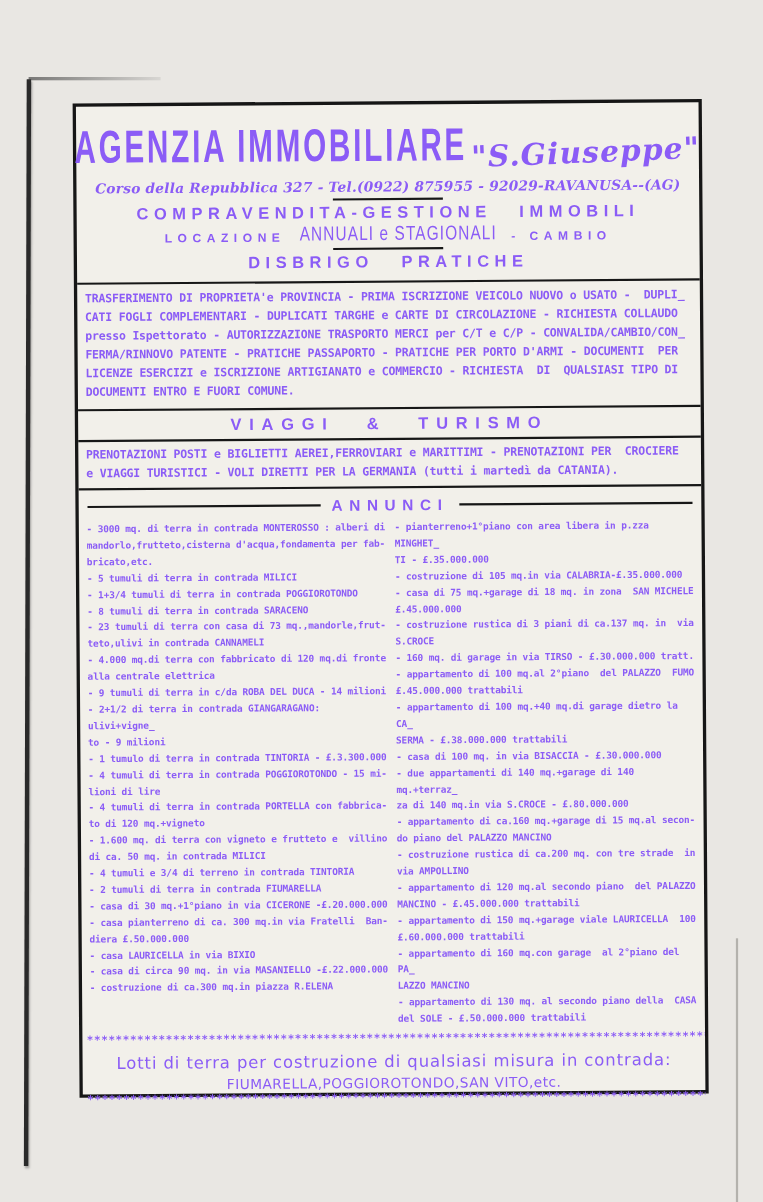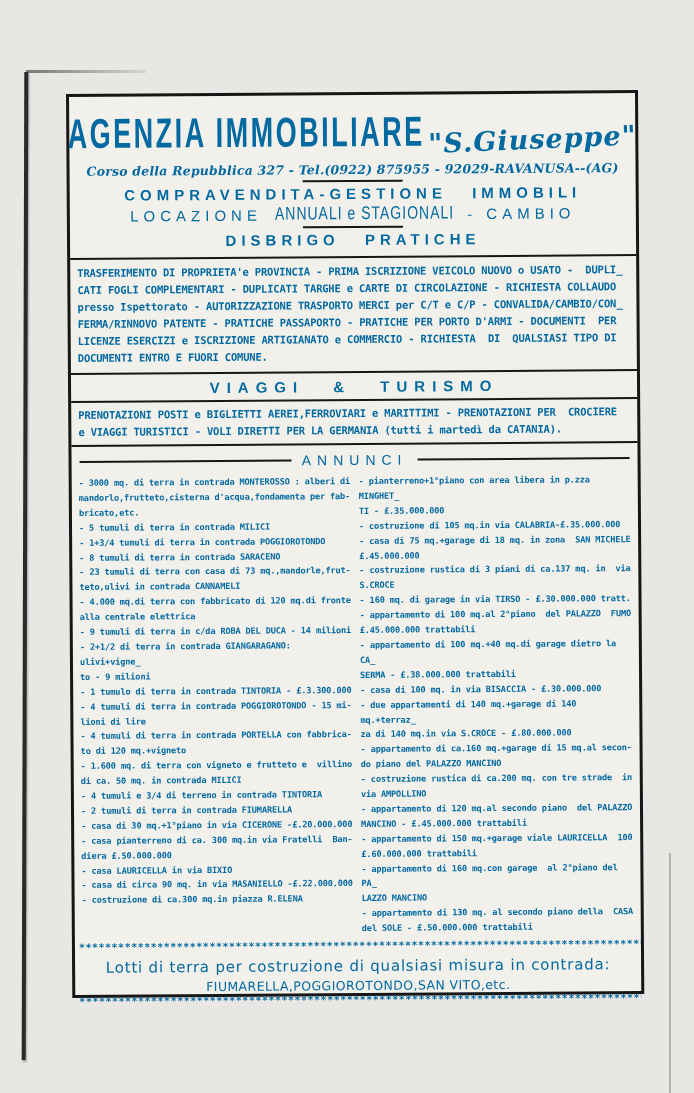--- a/index.html
+++ b/index.html
@@ -1,20 +1,20 @@
 <!DOCTYPE html>
 <html><head>
 <meta charset="utf-8">
 <style>
   * { margin:0; padding:0; box-sizing:border-box; }
   body { background:#cfcecb; }
   .scan {
     position:relative; width:694px; height:1093px;
     background:#e9e7e3; overflow:hidden;
-    font-family:"DejaVu Sans Mono", monospace; color:#0369a1;
+    font-family:"DejaVu Sans Mono", monospace; color:#8b5cf6;
   }
   
   .spine {
     position:absolute; left:23px; top:72px; width:4px; height:988px;
     background:#2a2a2a; box-shadow:1px 2px 2px rgba(0,0,0,.3);
     transform:rotate(0.15deg);
   }
   .spine-top {
     position:absolute; left:26px; top:70px; width:120px; height:3px;
     background:linear-gradient(to right, rgba(60,60,60,.65), rgba(120,120,120,.15));
@@ -51,42 +51,42 @@
     margin-top:5px; letter-spacing:.2px;
   }
   .mini-rule { width:100px; height:2px; background:#171717; margin:3px auto 2px; }
   .spaced-caps {
     text-align:center; font-family:"Liberation Sans", sans-serif;
     font-weight:bold; font-size:15px; letter-spacing:5px; word-spacing:16px;
     margin-top:3px; white-space:nowrap;
   }
   .svc2 { display:flex; justify-content:center; align-items:baseline; gap:13px; margin-top:4px; }
   .svc2 .b1, .svc2 .b3 {
-    font-family:"Liberation Sans", sans-serif; font-weight:normal;
-    font-size:15px; letter-spacing:5px; white-space:nowrap;
+    font-family:"Liberation Sans", sans-serif; font-weight:bold;
+    font-size:11px; letter-spacing:5px; white-space:nowrap;
   }
   .svc2 .b2 {
     font-family:"Liberation Sans", sans-serif; font-weight:normal;
     font-size:14px; letter-spacing:1px; white-space:nowrap;
     transform:scaleY(1.3); transform-origin:center bottom; display:inline-block;
   }
   .hr { border-top:2.5px solid #171717; }
   .para {
     font-size:10.5px; letter-spacing:-0.2px; line-height:17px;
     font-weight:bold; padding:5px 7px 6px; white-space:pre-wrap;
   }
   .sect-title {
     text-align:center; font-family:"Liberation Sans", sans-serif;
     font-weight:bold; font-size:15px; letter-spacing:7px; word-spacing:18px;
     padding:5px 0 4px;
   }
   .annunci-head { display:flex; align-items:center; gap:10px; padding:7px 8px 3px; }
   .annunci-head .dash { flex:1; height:2.5px; background:#171717; }
   .annunci-title {
-    font-family:"Liberation Sans", sans-serif; font-weight:normal;
+    font-family:"Liberation Sans", sans-serif; font-weight:bold;
     font-size:14px; letter-spacing:6px;text-align:right;
   }
   .cols { display:flex; gap:8px; padding:3px 7px 4px; }
   .col { flex:1; min-width:0; }
   .annuncio {
     font-size:8.6px; letter-spacing:-0.15px; line-height:14.9px;
     font-weight:bold; white-space:pre-wrap;
   }
   .stars {
     overflow:hidden; white-space:nowrap; font-size:10px; font-weight:bold;

